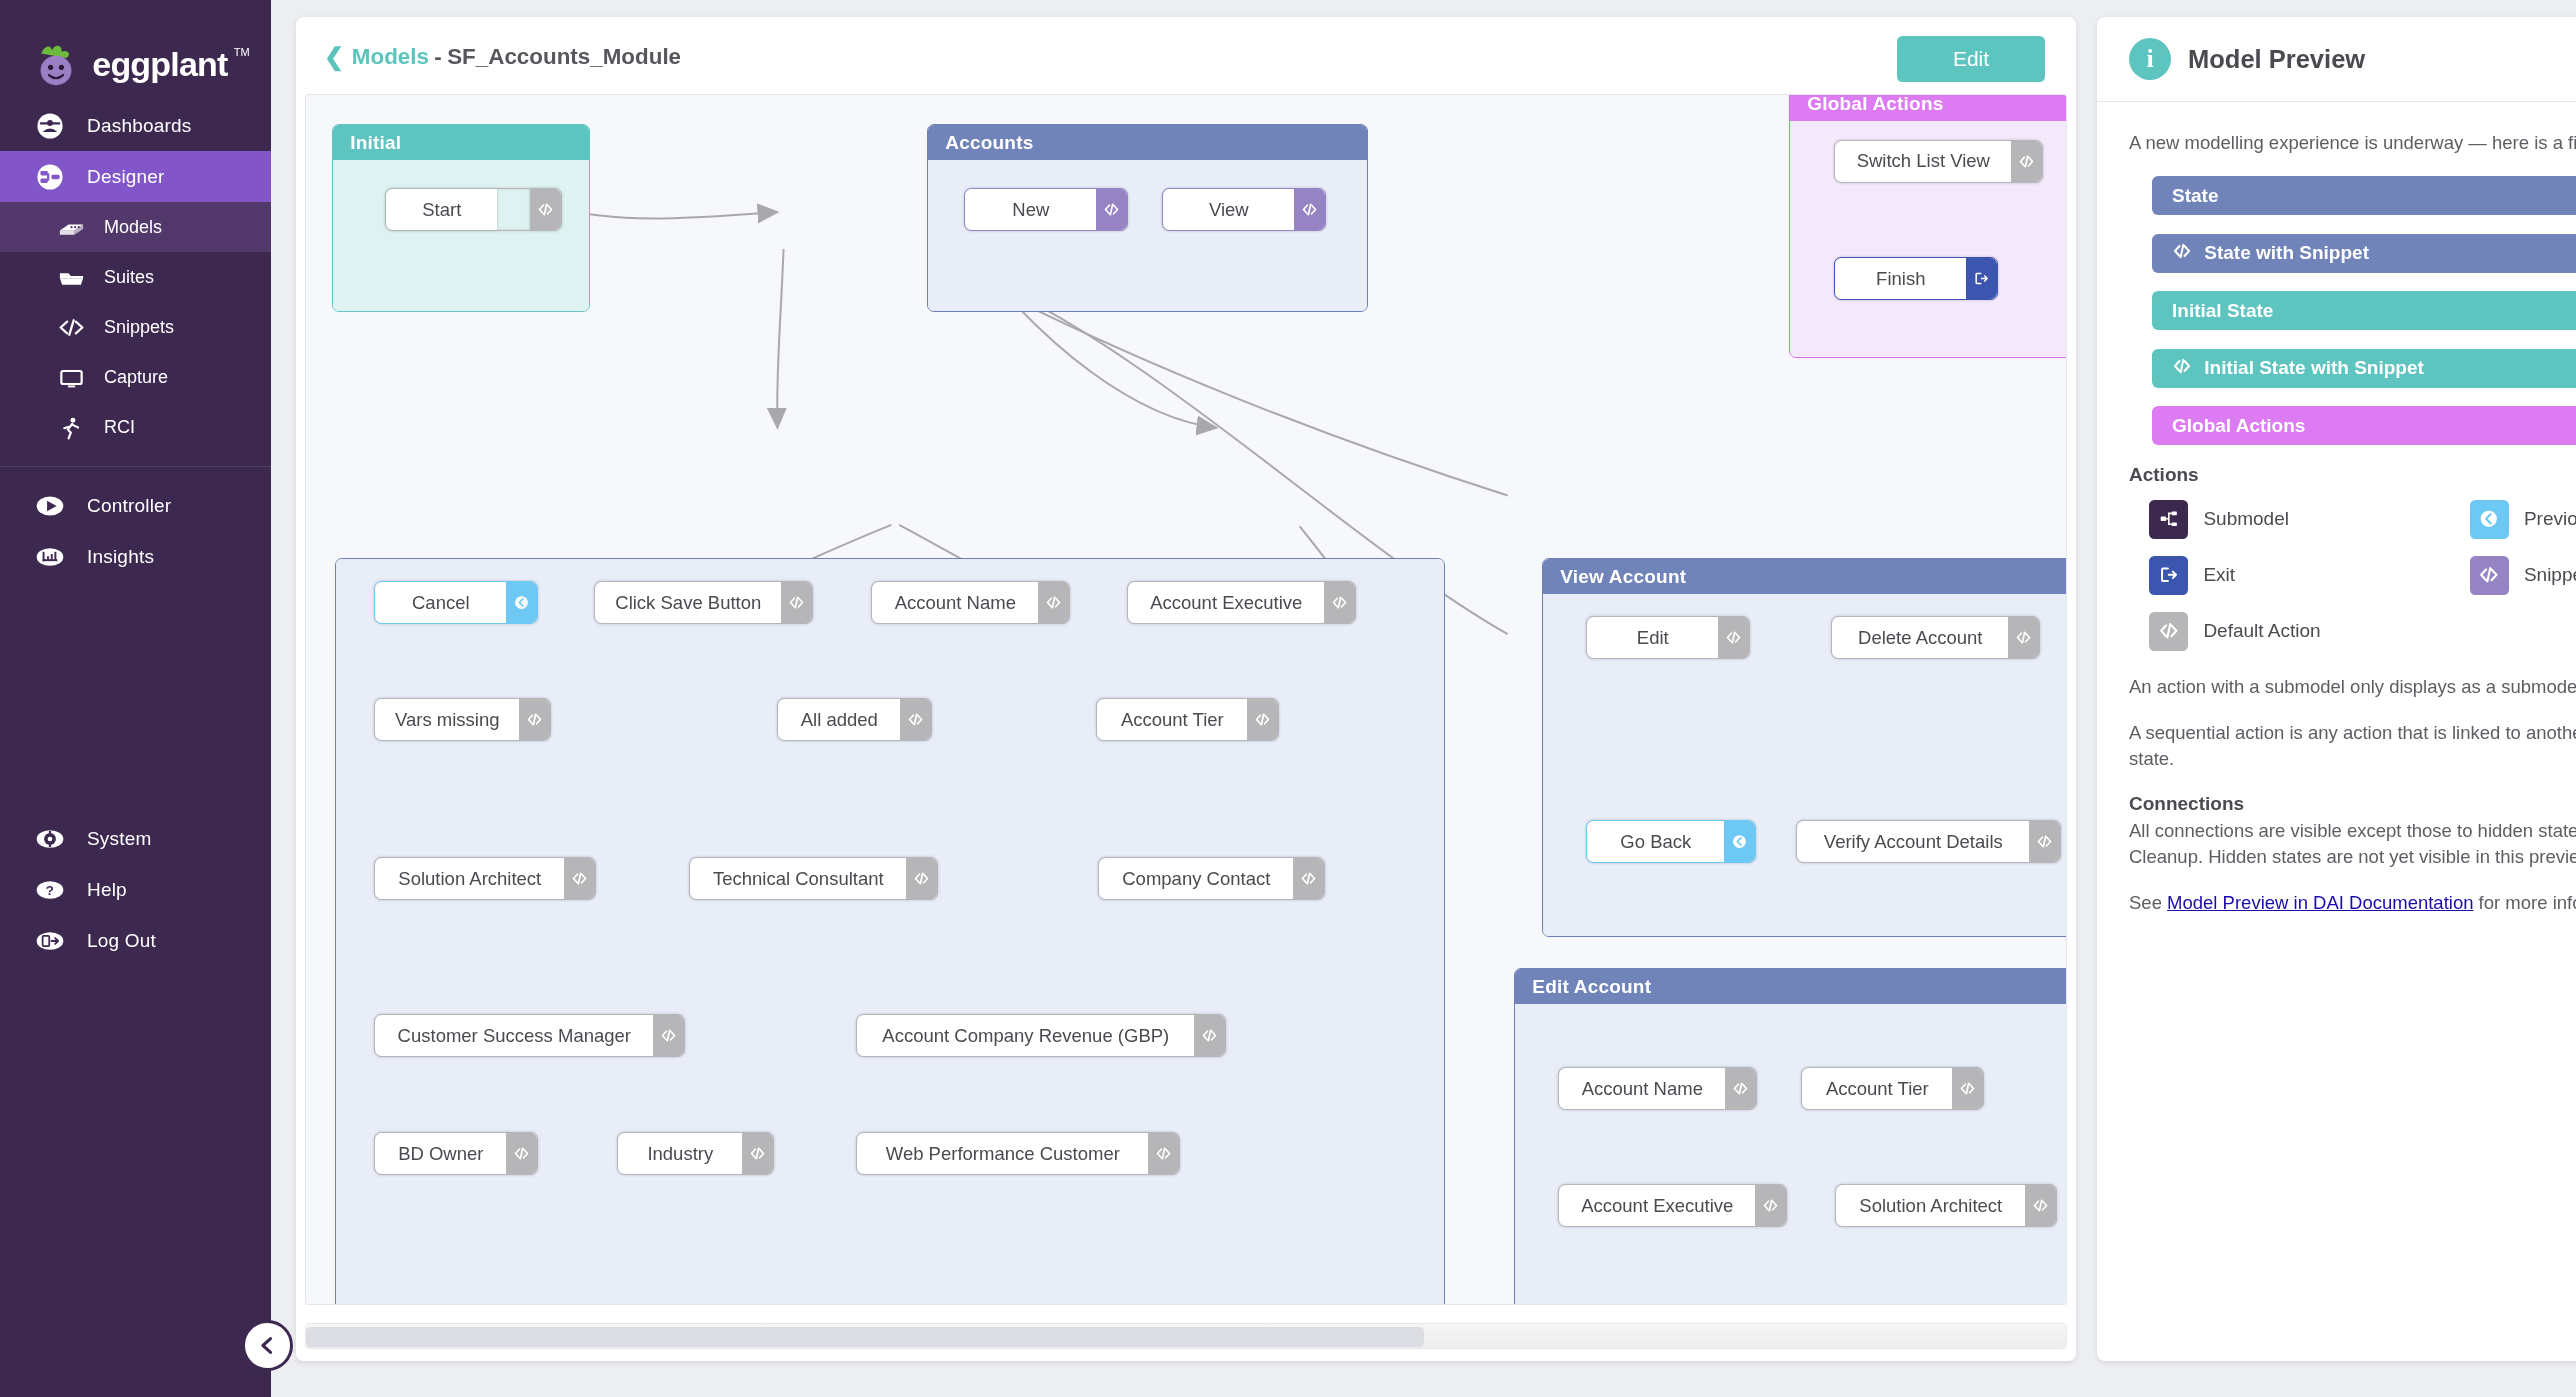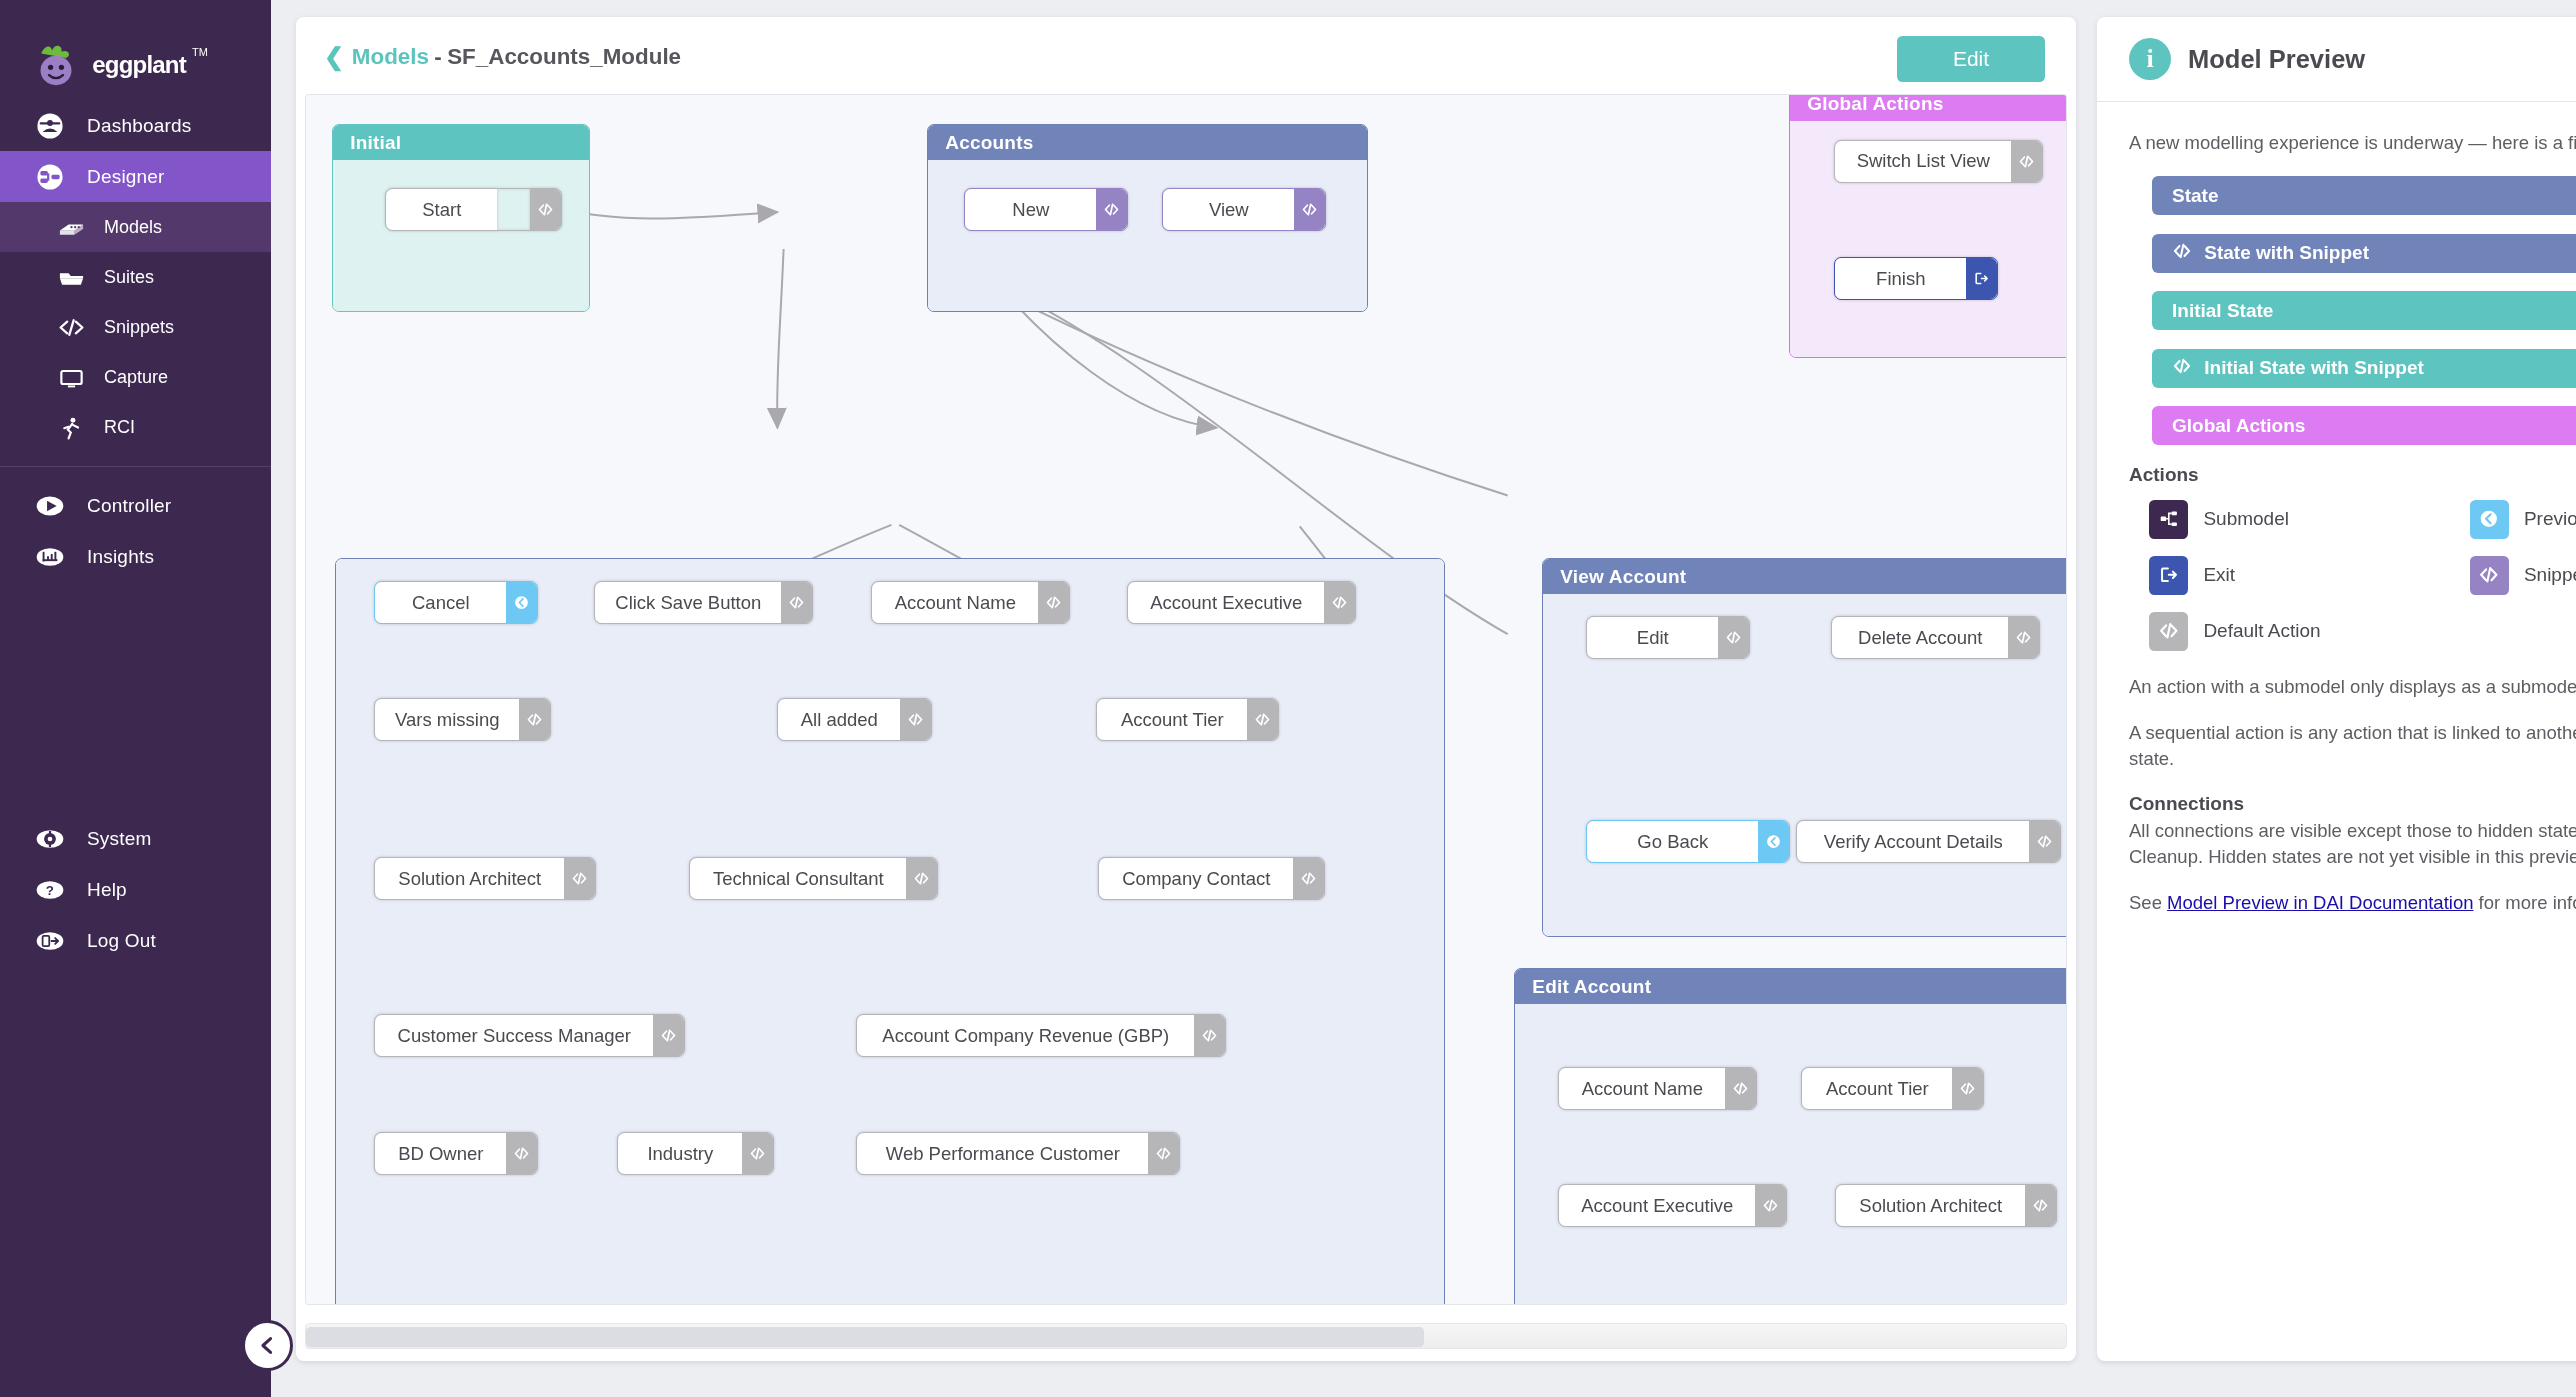--- a/index.html
+++ b/index.html
@@ -11,21 +11,21 @@
   }
   #app { position:relative; width:2576px; height:1398px; display:flex; }
 
   
   #sidebar {
     width:271px; height:1398px; background:#3d2950; position:relative;
     flex:0 0 271px; color:#fff; z-index:40;
   }
   .logo-row { display:flex; align-items:center; gap:12.3px; padding:29px 0 0 32px; height:100px;}
   .logo-mark { width:48px; height:48px; position:relative; flex:0 0 48px;}
-  .logo-text { font-size:24px; font-weight:600; letter-spacing:-0.8px; color:#fff; position:relative;}
+  .logo-text { font-size:34px; font-weight:600; letter-spacing:-0.8px; color:#fff; position:relative;}
   .nav-item {
     display:flex; align-items:center; gap:20px; height:51px; padding-left:32px;
     font-size:19px; color:#fff; cursor:pointer; letter-spacing:0.2px;
   }
   .nav-item.active { background:#8256c8; }
   .nav-item .ico { width:35px; height:35px; flex:0 0 35px; display:flex; align-items:center; justify-content:center; }
   .sub-item {
     display:flex; align-items:center; gap:17px; height:50px; padding-left:56px;
     font-size:18px; color:#fff; cursor:pointer;
   }
@@ -588,21 +588,21 @@
                 <div class="node t-default" style="left: 288px; top: 22px; width: 209px;">
                   <div class="lbl">Delete Account</div>
                   <div class="tag">
                     <svg viewBox="0 0 24 24">
                       <path d="M9 6 L3.5 12 L9 18" stroke="#fff" stroke-width="2.4" fill="none" stroke-linecap="round" stroke-linejoin="round"></path>
                       <path d="M15 6 L20.5 12 L15 18" stroke="#fff" stroke-width="2.4" fill="none" stroke-linecap="round" stroke-linejoin="round"></path>
                       <path d="M13.6 4.6 L10.4 19.4" stroke="#fff" stroke-width="2.4" stroke-linecap="round"></path>
                     </svg>
                   </div>
                 </div>
-                <div class="node t-previous" style="left: 43px; top: 226px; width: 204px;">
+                <div class="node t-previous" style="left: 43px; top: 226px; width: 170px;">
                   <div class="lbl">Go Back</div>
                   <div class="tag">
                     <svg viewBox="0 0 24 24">
                       <circle cx="12" cy="12" r="9" fill="#fff"></circle>
                       <path d="M14 7 L9 12 L14 17" stroke="#6ec8f4" stroke-width="2.4" fill="none" stroke-linecap="round" stroke-linejoin="round"></path>
                     </svg>
                   </div>
                 </div>
                 <div class="node t-default" style="left: 253px; top: 226px; width: 265px;">
                   <div class="lbl">Verify Account Details</div>

